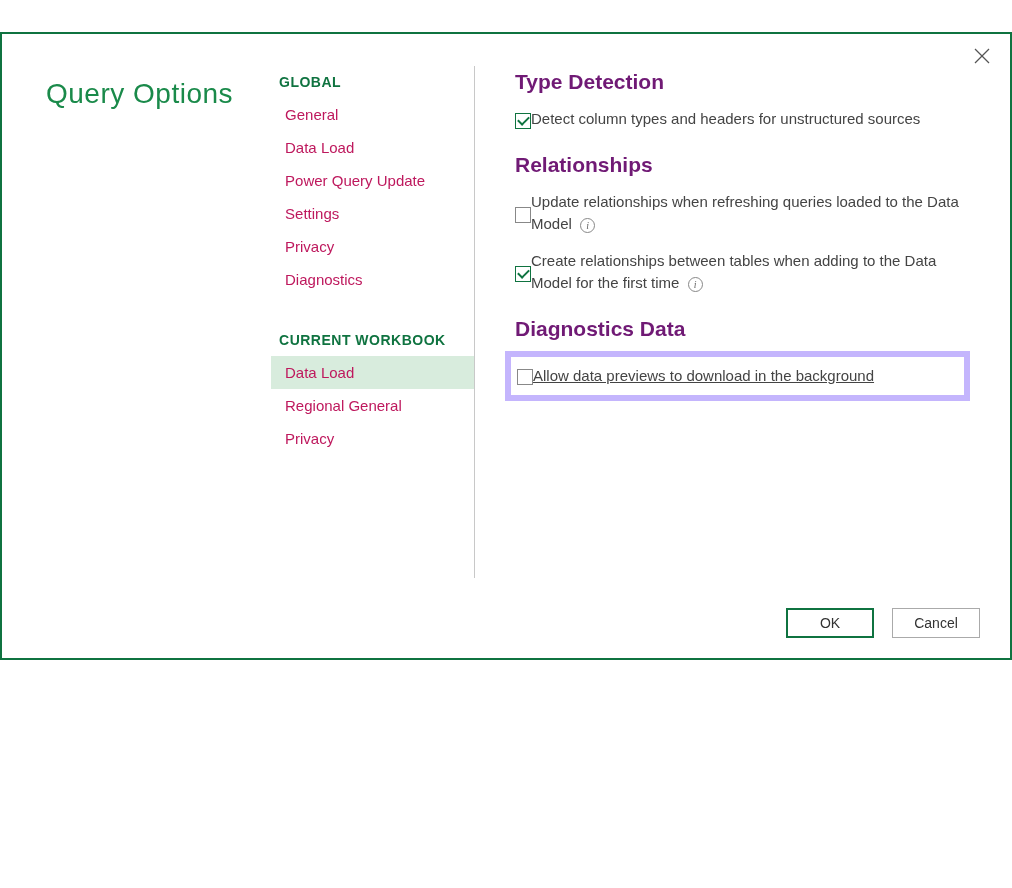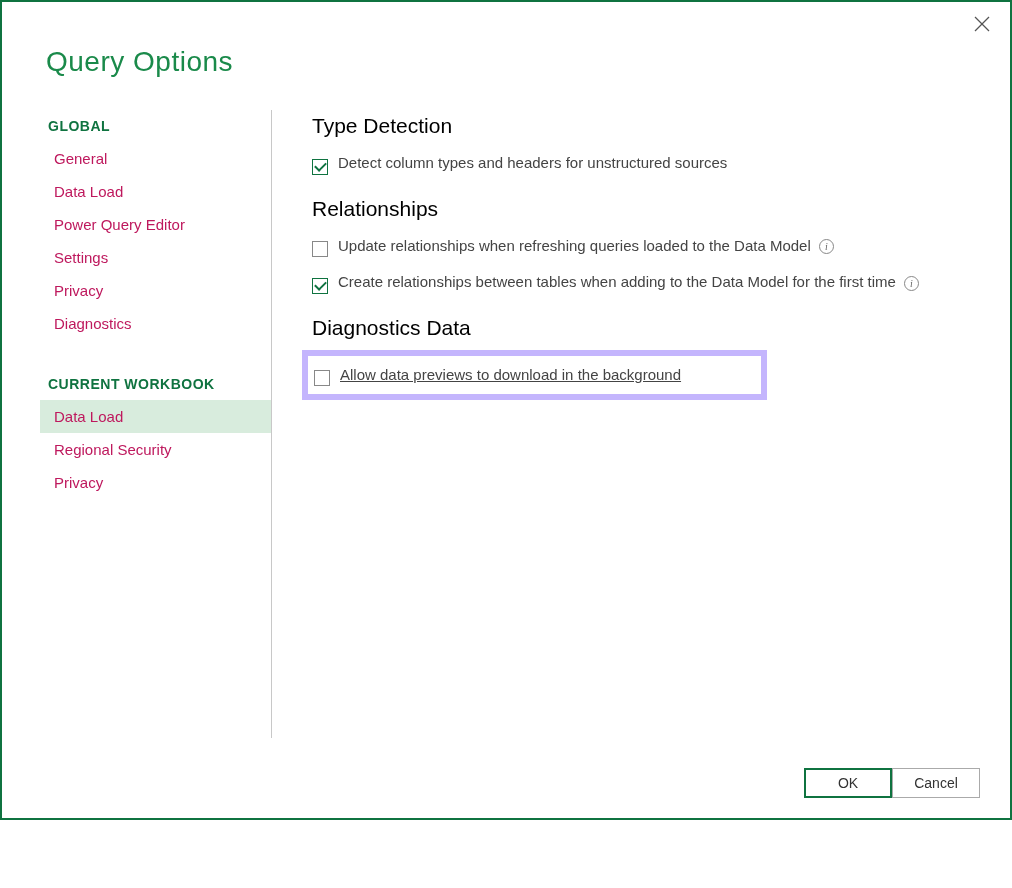--- a/index.html
+++ b/index.html
@@ -4,25 +4,26 @@
   <style>
     * { box-sizing: border-box; margin: 0; padding: 0; }
     body {
       font-family: "Segoe UI", -apple-system, sans-serif;
       font-size: 15px;
       color: #444;
       background: #fff;
     }
     .dialog {
       width: 1012px;
-      height: 820px;
+      height: 628px;
       border: 2px solid #0f7340;
       position: relative;
       display: flex;
-      flex-direction: column;
+      flex-direction: row;
+      margin-top: 32px;
     }
     .close-btn {
       position: absolute;
       top: 14px;
       right: 20px;
       cursor: pointer;
       color: #555;
     }
     .close-btn svg { width: 16px; height: 16px; }
     .title {
@@ -61,28 +62,27 @@
     .nav-item.selected {
       background: #d8ecdd;
     }
     .section-gap { height: 28px; }
     .content {
       flex: 1;
       padding: 0 40px 0 10px;
     }
     .h2 {
       font-size: 21px;
-      font-weight: 400;
-      color: #000000;
+      font-weight: 700;
+      color: #701a75;
       padding: 4px 0 10px 0;
     }
     .check-row {
       display: flex;
-      align-items: flex-end;
-      gap: 10px;
+      align-items: center;
       padding: 4px 0 10px 0;
       line-height: 1.5;
     }
     .checkbox {
       width: 16px;
       height: 16px;
       border: 1px solid #888;
       background: #fff;
       flex-shrink: 0;
       position: relative;
@@ -119,20 +119,21 @@
       padding: 8px 10px 4px 6px;
       margin-left: -10px;
       width: 465px;
       text-decoration: underline;
     }
     .footer {
       position: absolute;
       bottom: 20px;
       right: 30px;
       display: flex;
+      gap: 18px;
     }
     .btn {
       min-width: 88px;
       height: 30px;
       border: 1px solid #aaa;
       background: #fff;
       font-size: 14px;
       cursor: pointer;
       color: #333;
     }
@@ -152,30 +153,30 @@
   </div>
 
   <div class="title">Query Options</div>
 
   <div class="body">
     <div class="sidebar">
 
       <div class="section-label">GLOBAL</div>
       <div class="nav-item">General</div>
       <div class="nav-item">Data Load</div>
-      <div class="nav-item">Power Query Editor</div>
+      <div class="nav-item">Power Query Update</div>
       <div class="nav-item">Settings</div>
       <div class="nav-item">Privacy</div>
       <div class="nav-item">Diagnostics</div>
 
       <div class="section-gap"></div>
 
       <div class="section-label">CURRENT WORKBOOK</div>
       <div class="nav-item selected">Data Load</div>
-      <div class="nav-item">Regional Security</div>
+      <div class="nav-item">Regional General</div>
       <div class="nav-item">Privacy</div>
     </div>
 
     <div class="content">
 
       <div class="h2">Type Detection</div>
       <div class="check-row">
         <div class="checkbox checked"></div>
         <div class="check-label">Detect column types and headers for unstructured sources</div>
       </div>

